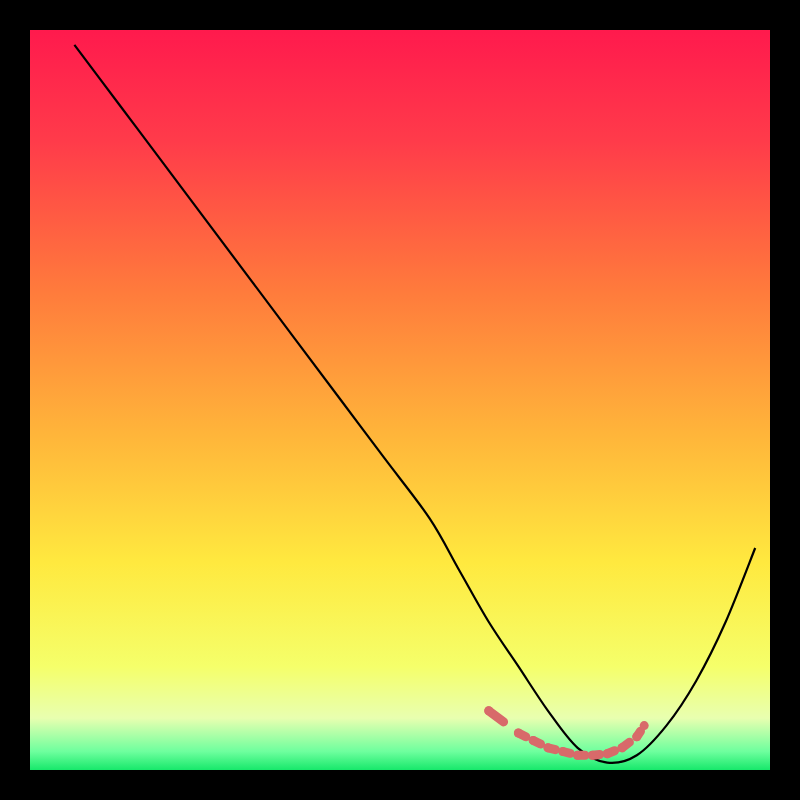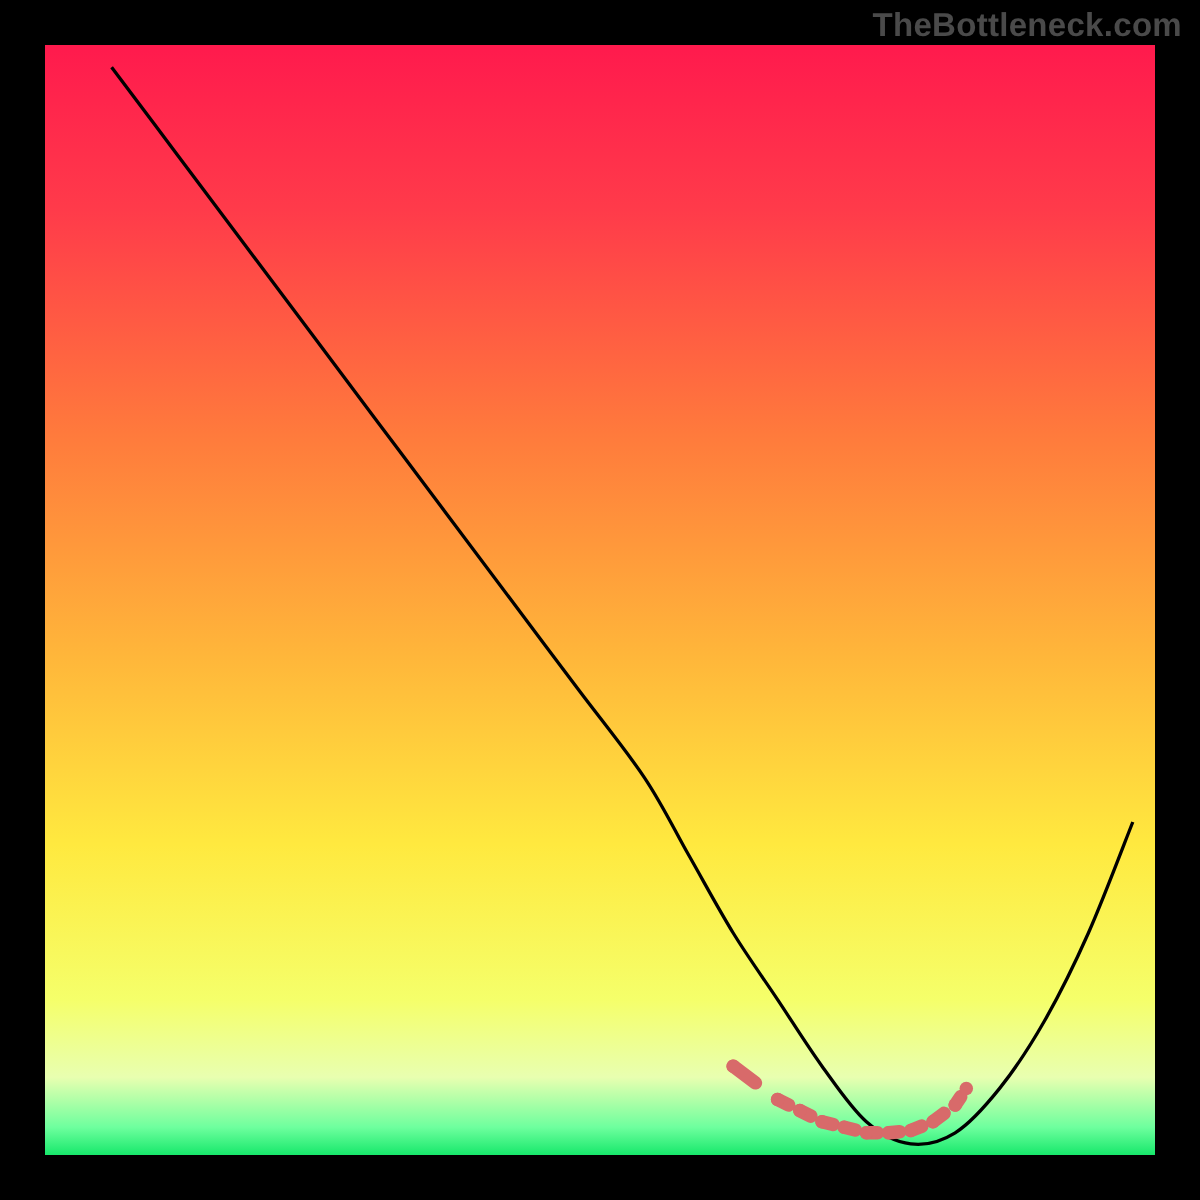--- a/index.html
+++ b/index.html
@@ -30,21 +30,20 @@
   svg {
     position: absolute;
     top: 0;
     left: 0;
   }
 </style>
 </head>
 <body>
 
 <div class="frame">
-  <div class="watermark">TheBottleneck.com</div>
   <svg id="plot" width="800" height="800">
     <defs>
       <linearGradient id="bg-grad" x1="0" y1="0" x2="0" y2="1">
           <stop offset="0%" stop-color="#ff1a4d"></stop>
           <stop offset="15%" stop-color="#ff3b4a"></stop>
           <stop offset="35%" stop-color="#ff7a3c"></stop>
           <stop offset="55.00000000000001%" stop-color="#ffb63a"></stop>
           <stop offset="72%" stop-color="#ffe93f"></stop>
           <stop offset="86%" stop-color="#f5ff6a"></stop>
           <stop offset="93%" stop-color="#e8ffb0"></stop>

